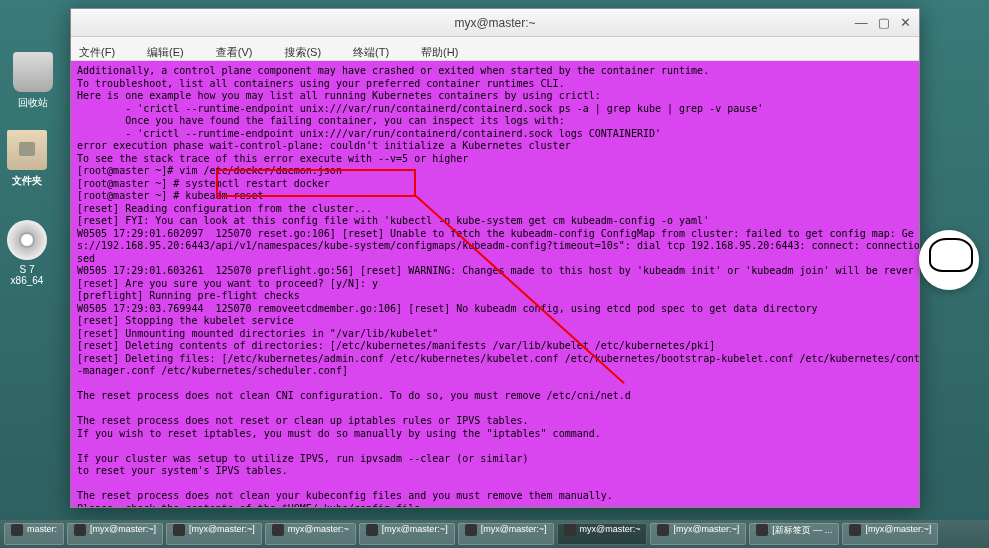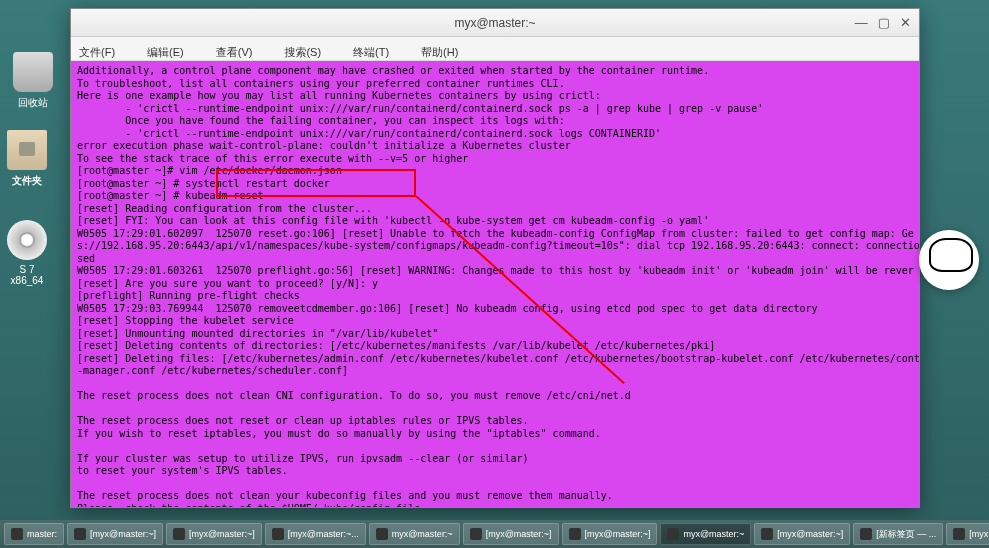--- a/index.html
+++ b/index.html
@@ -141,21 +141,21 @@
       gap: 3px;
       overflow: hidden;
     }
     .task-item {
       height: 22px;
       background: rgba(255,255,255,0.15);
       border: 1px solid rgba(255,255,255,0.2);
       color: #fff;
       font-size: 9px;
       display: flex;
-      align-items: center;
+      align-items: flex-start;
       padding: 0 6px;
       cursor: pointer;
       white-space: nowrap;
       border-radius: 2px;
     }
     .task-item.active { background: rgba(0,0,0,0.3); }
     .task-icon {
       width: 12px; height: 12px; background: #333; margin-right: 4px; border-radius: 2px;
     }
   </style>
@@ -245,24 +245,20 @@
     <div class="task-item">
       <span class="task-icon"></span>
       <span>[myx@master:~]</span>
     </div>
     <div class="task-item">
       <span class="task-icon"></span>
       <span>[myx@master:~]</span>
     </div>
     <div class="task-item">
       <span class="task-icon"></span>
-      <span>[myx@master:~...</span>
-    </div>
-    <div class="task-item">
-      <span class="task-icon"></span>
       <span>myx@master:~</span>
     </div>
     <div class="task-item">
       <span class="task-icon"></span>
       <span>[myx@master:~]</span>
     </div>
     <div class="task-item">
       <span class="task-icon"></span>
       <span>[myx@master:~]</span>
     </div>

